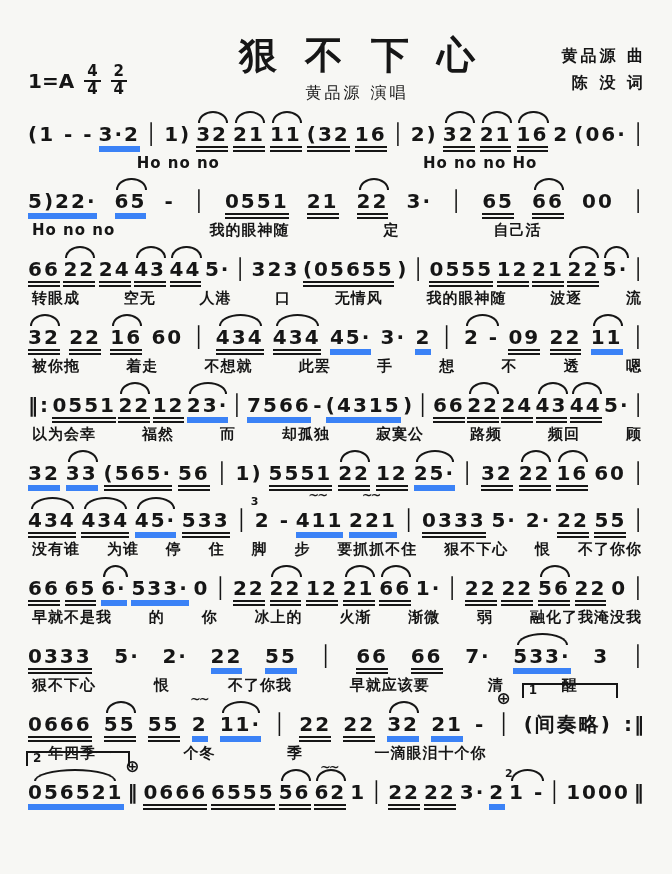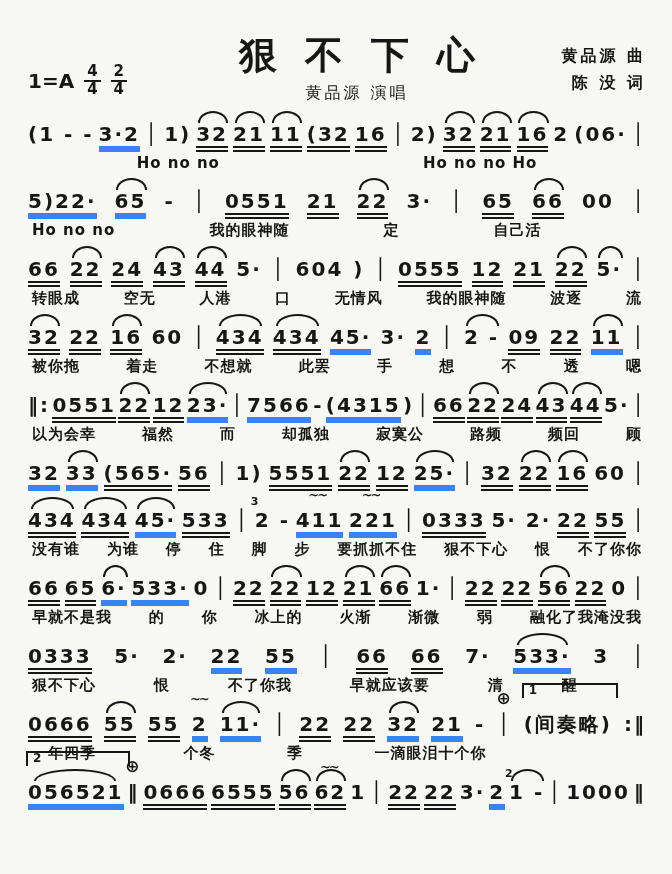--- a/index.html
+++ b/index.html
@@ -135,21 +135,22 @@
       </div>
       <div class="system">
         <div class="notes">
           <span class="seg u2">66</span>
           <span class="seg u2 arc">22</span>
           <span class="seg u2">24</span>
           <span class="seg u2 arc">43</span>
           <span class="seg u2 arc">44</span>
           <span class="seg">5·</span>
           <span class="seg">│</span>
-          <span class="seg">604</span>
+          <span class="seg">323</span>
+          <span class="seg u2">(05655</span>
           <span class="seg">)</span>
           <span class="seg">│</span>
           <span class="seg u2">0555</span>
           <span class="seg u2">12</span>
           <span class="seg u2">21</span>
           <span class="seg u2 arc">22</span>
           <span class="seg arc">5·</span>
           <span class="seg">│</span>
         </div>
         <div class="lyrics">

